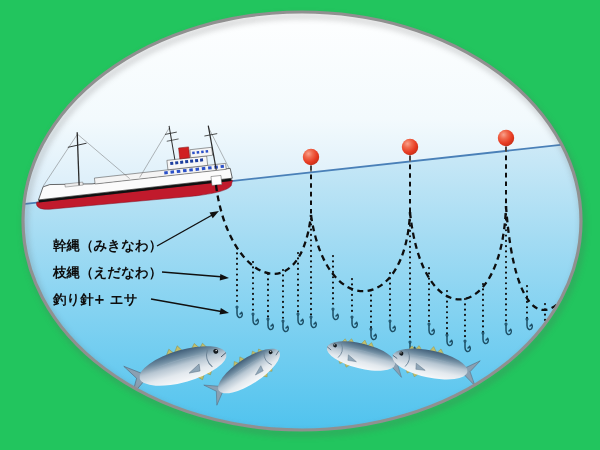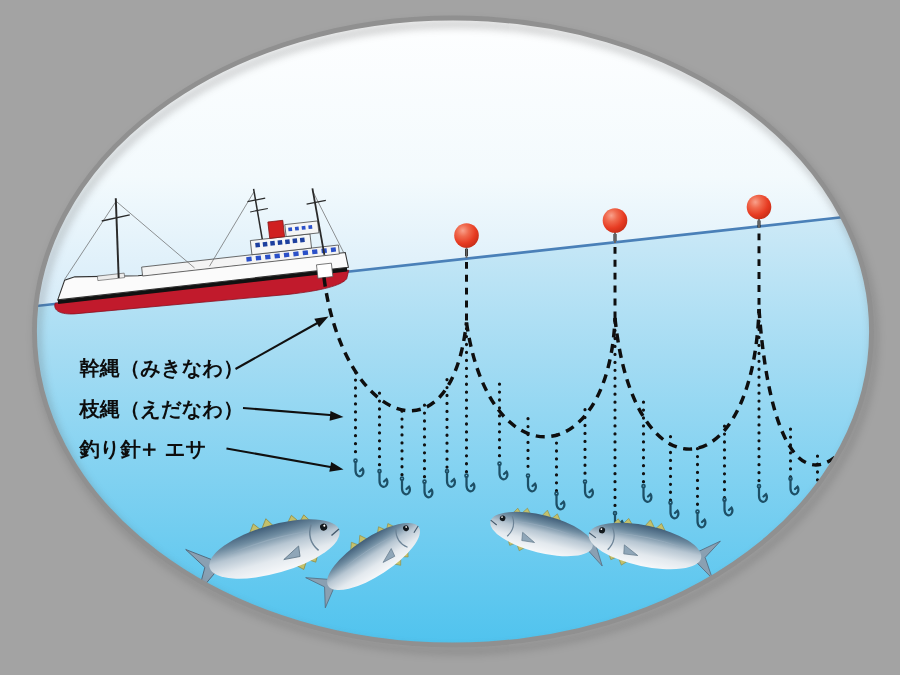--- a/index.html
+++ b/index.html
@@ -1,16 +1,16 @@
 <!DOCTYPE html>
 <html><head>
 <meta charset="utf-8">
 <style>
   html,body{margin:0;padding:0;background:#ffffff;}
-  .stage{position:relative;width:600px;height:450px;background:#a3a3a3;overflow:hidden;
+  .stage{position:relative;width:600px;height:450px;background:#22c55e;overflow:hidden;
          font-family:"DejaVu Sans","Liberation Sans",sans-serif;}
   svg{display:block;}
   .lbl{font-family:"DejaVu Sans","Liberation Sans",sans-serif;
        font-size:13.5px;font-weight:bold;fill:#0d0d0d;}
   .mainline{fill:none;stroke:#0e0e0e;stroke-width:2.3;stroke-dasharray:6 4.4;}
   .dropline{fill:none;stroke:#0e0e0e;stroke-width:2;stroke-dasharray:4.6 4;}
   .dots{fill:none;stroke:#101010;stroke-width:2.1;stroke-dasharray:0.1 5.2;stroke-linecap:round;}
   .arrowline{stroke:#101010;stroke-width:1.4;}
   .arrowhead{fill:#101010;}
   .oval{fill:none;stroke:#909090;stroke-width:3.2;

